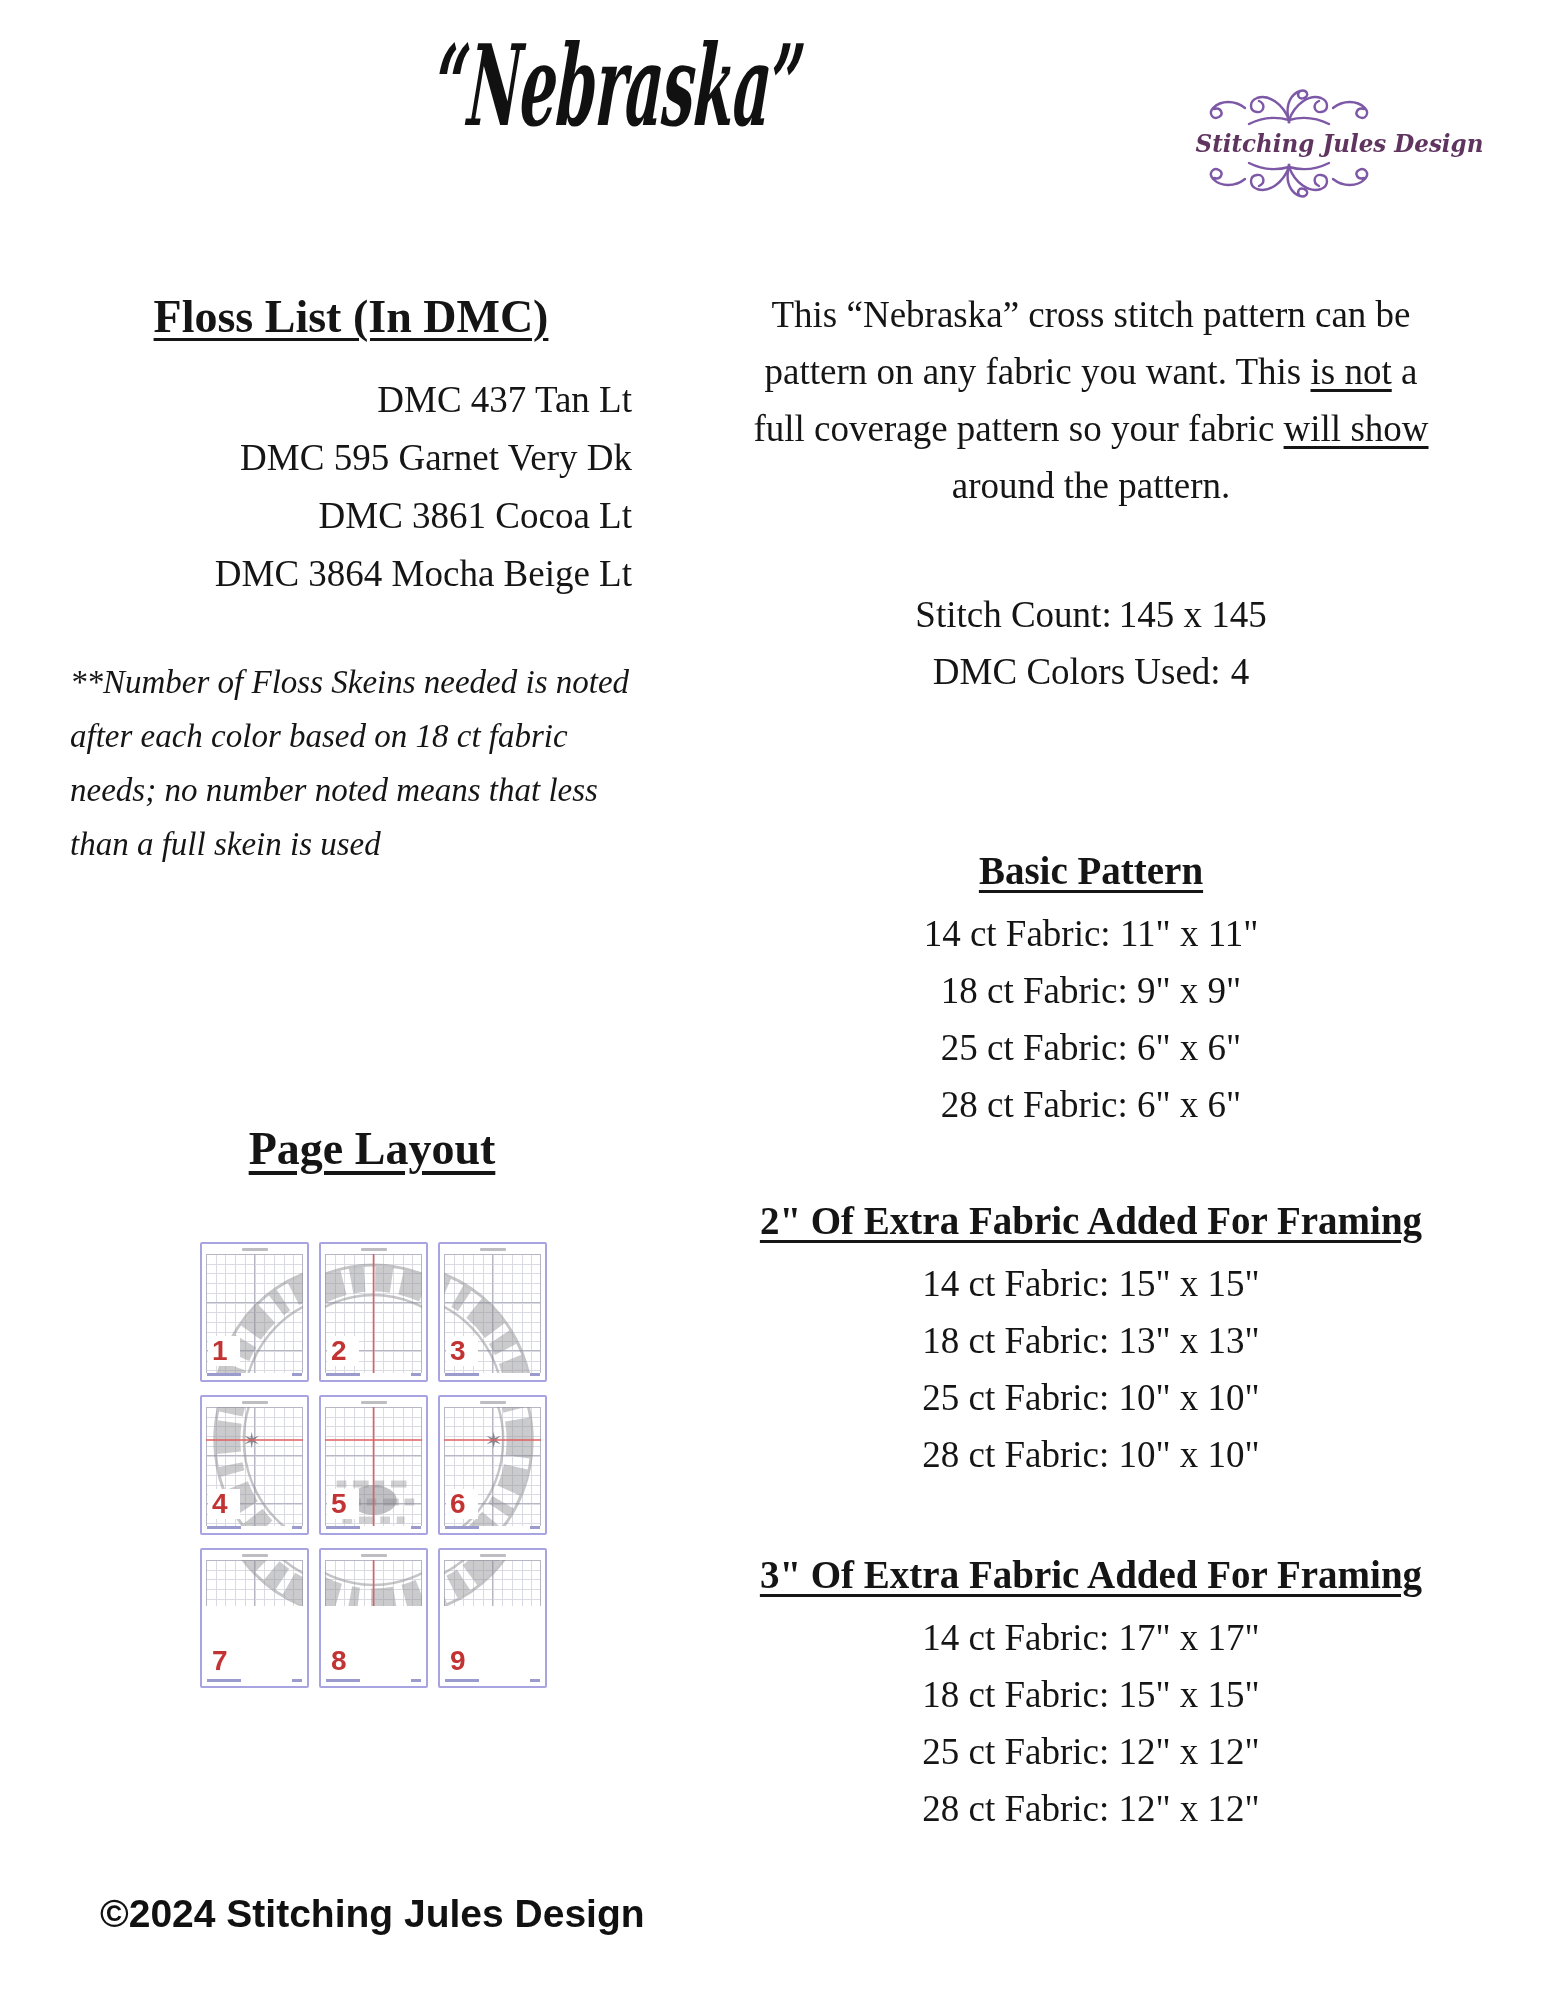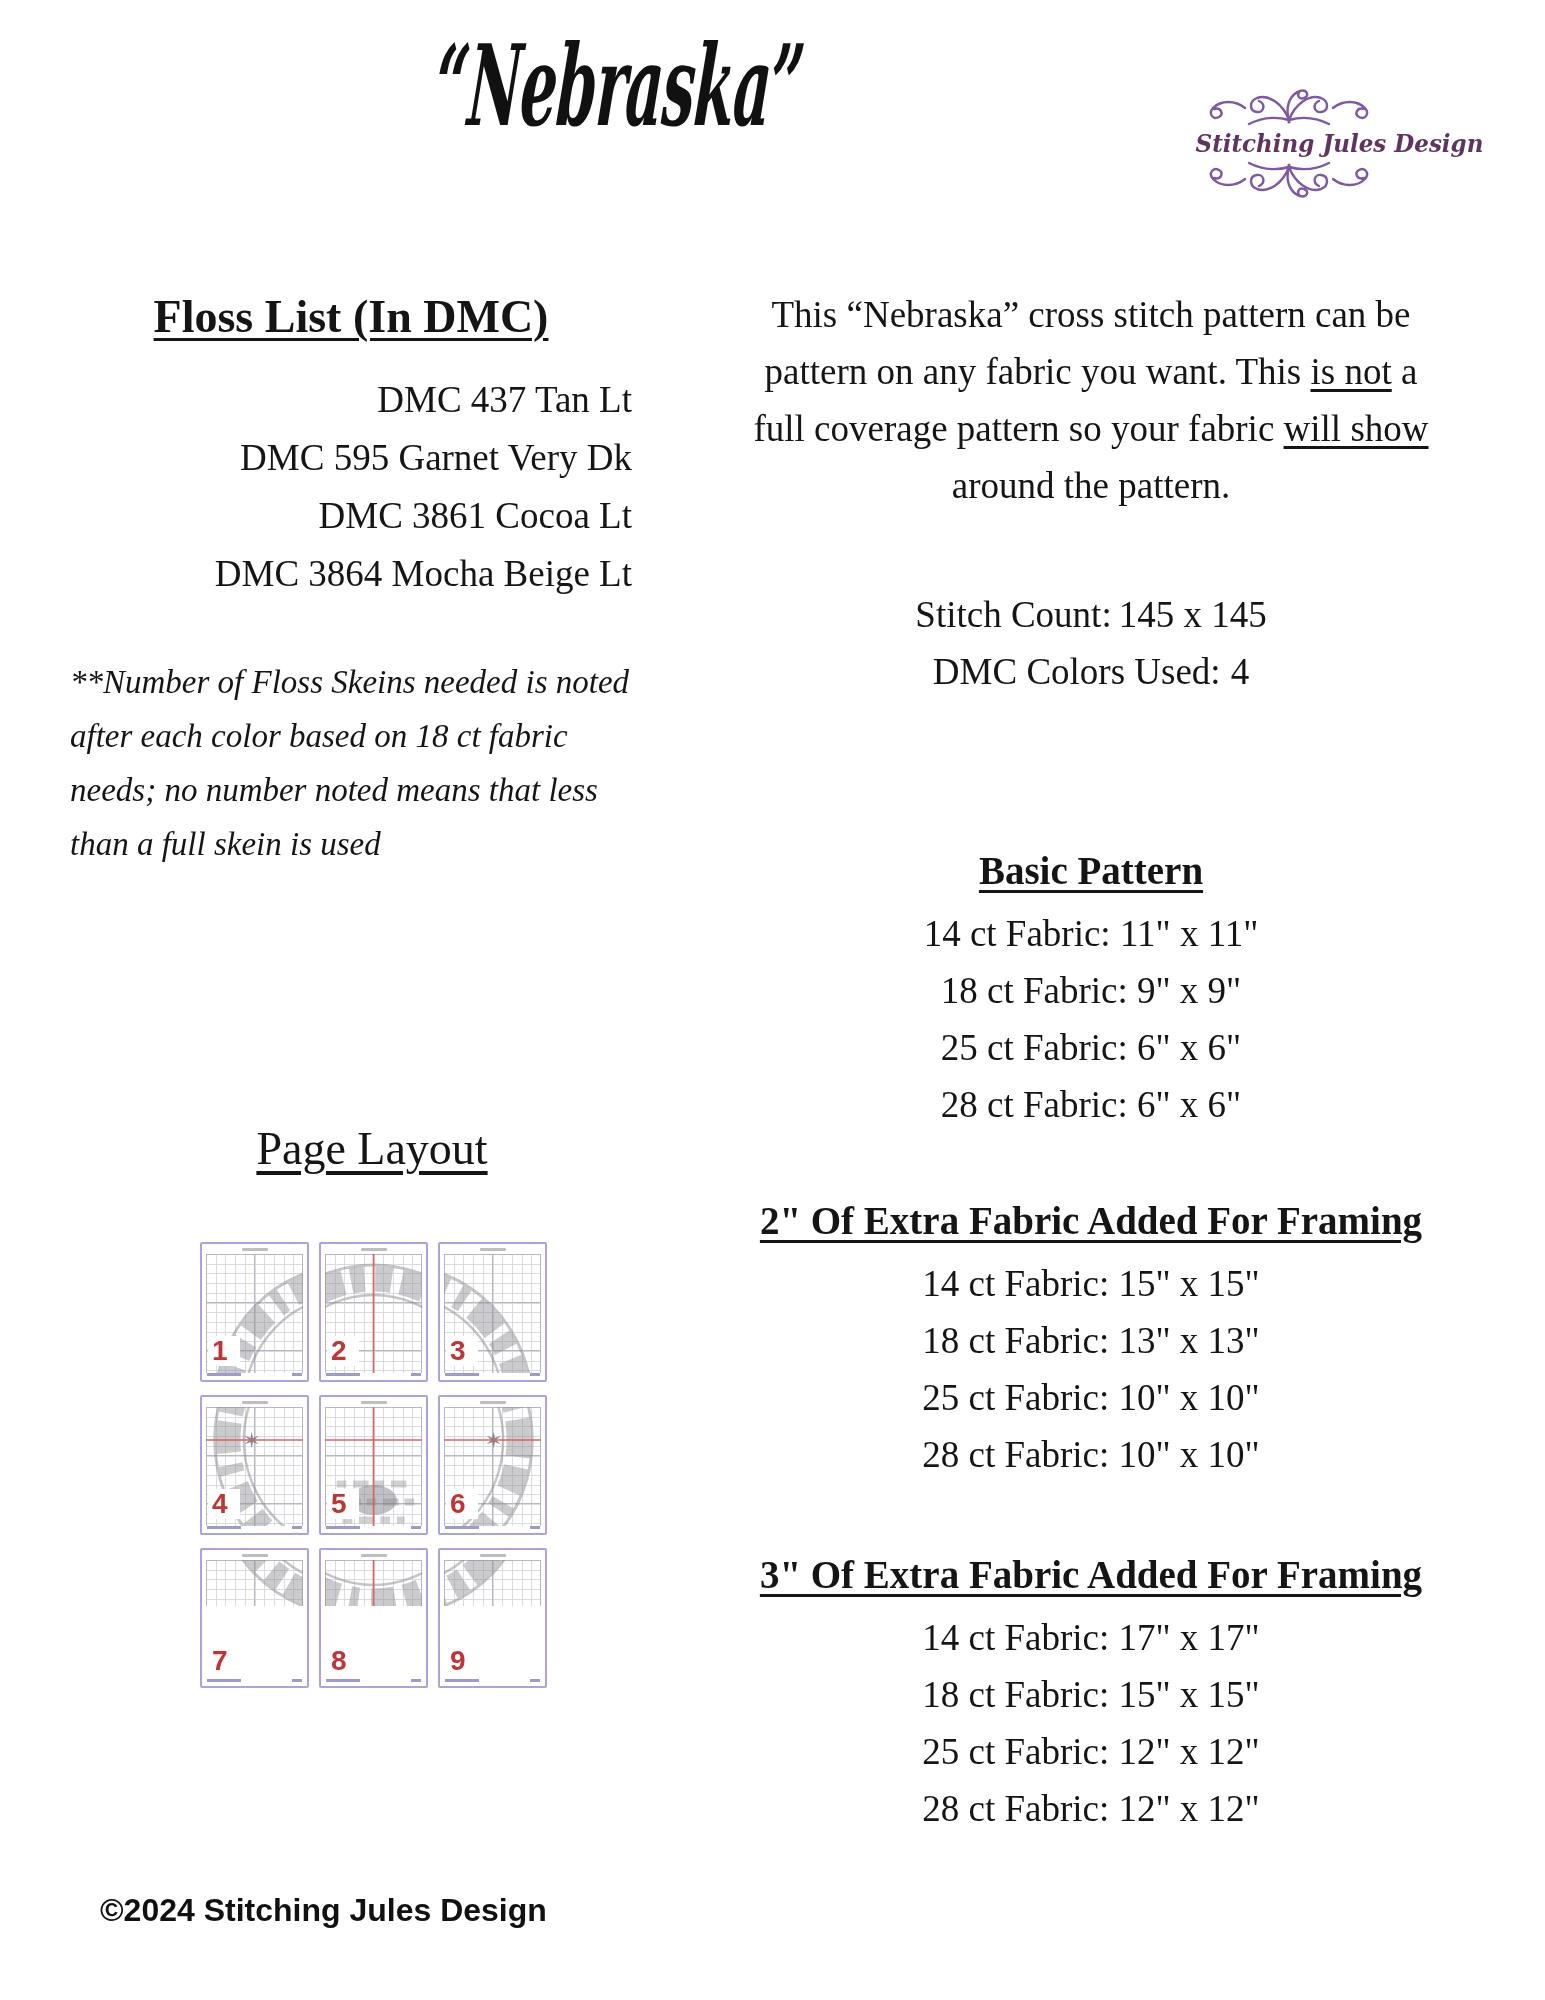--- a/index.html
+++ b/index.html
@@ -45,21 +45,21 @@
     font-size:39px;font-weight:bold;
     text-decoration:underline;text-decoration-thickness:3px;text-underline-offset:6px;
   }
   .sec-rows{margin-top:12px;font-size:37px;line-height:57px}
   .sec0{top:848px}
   .sec1{top:1198px}
   .sec2{top:1552px}
 
   
   .pl-heading{
-    left:72px;top:1122px;width:600px;text-align:center;font-size:46px;font-weight:normal;
+    left:72px;top:1122px;width:600px;text-align:center;font-size:46px;font-weight:bold;
     text-decoration:underline;text-decoration-thickness:3.5px;text-underline-offset:7px;
   }
   .thumb-grid{
     left:200px;top:1242px;display:grid;grid-template-columns:repeat(3,109px);
     grid-auto-rows:140px;column-gap:10px;row-gap:13px;
   }
   .thumb{position:relative;background:#fff;border:2px solid var(--thumbnail-border);border-radius:2px;box-sizing:border-box}
   .t-head{position:absolute;top:4px;left:50%;transform:translateX(-50%);width:26px;height:3px;background:#9a9aa2;opacity:.65;border-radius:1px}
   .t-grid{
     position:absolute;top:10px;left:4px;width:97px;overflow:hidden;
@@ -73,21 +73,21 @@
   .t-num{
     position:absolute;left:6px;top:92px;min-width:24px;height:30px;line-height:30px;padding:0 4px;
     background:#fff;color:var(--page-number-red);
     font-family:"Liberation Sans",sans-serif;font-weight:bold;font-size:28px;text-align:left;
   }
   .thumb.short .t-num{top:96px}
   .t-foot-l{position:absolute;bottom:4px;left:5px;width:34px;height:3px;background:#8a8ac6;opacity:.85}
   .t-foot-r{position:absolute;bottom:4px;right:5px;width:10px;height:3px;background:#8a8ac6;opacity:.85}
 
   
-  .footer{left:100px;top:1892px;font-family:"Liberation Sans",sans-serif;font-weight:bold;font-size:32px;color:#111}
+  .footer{left:100px;top:1892px;font-family:"Liberation Sans",sans-serif;font-weight:bold;font-size:39px;color:#111}
 </style>
 </head>
 <body>
 
 <div class="abs title-wrap">
   <span class="title-text">“Nebraska”</span>
 </div>
 
 <div class="abs logo">
   <svg width="180" height="42" viewBox="0 0 180 42">

